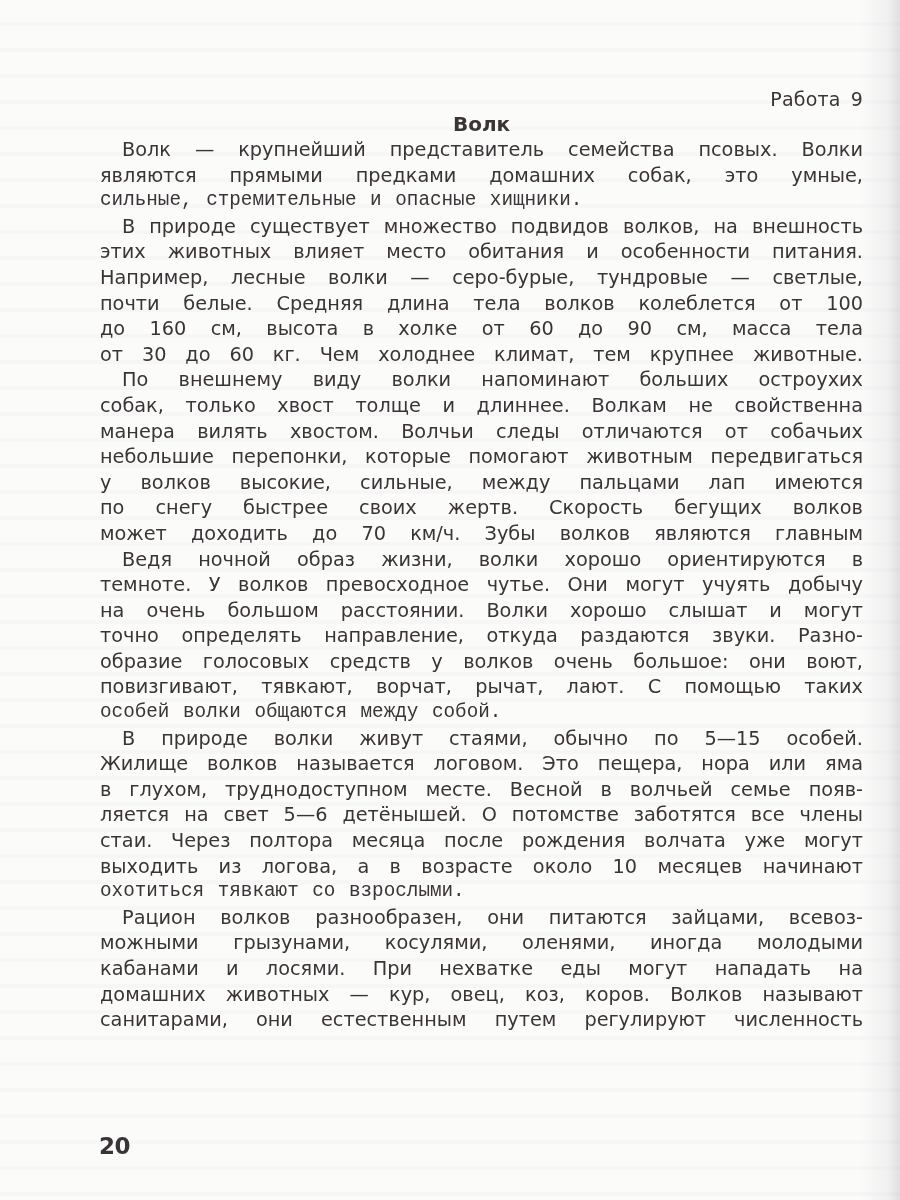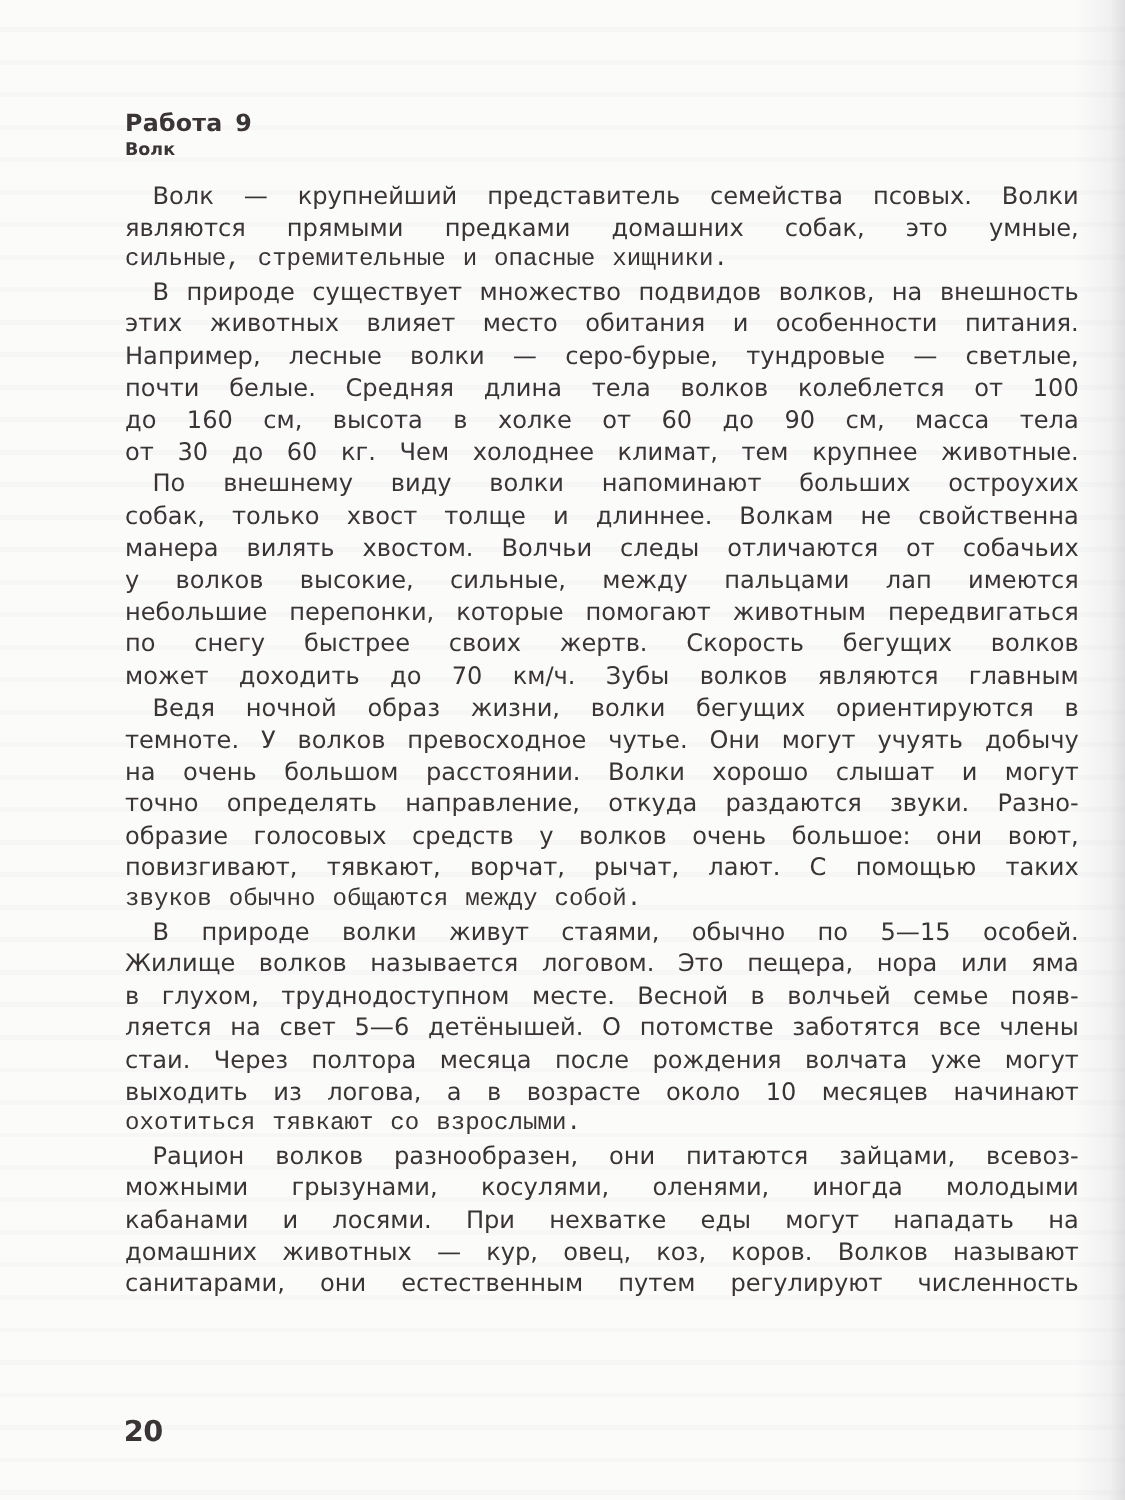--- a/index.html
+++ b/index.html
@@ -31,36 +31,36 @@
       background:
         repeating-linear-gradient(to bottom, rgba(0,0,0,0) 0px, rgba(0,0,0,0) 22px, rgba(120,120,140,0.035) 22px, rgba(120,120,140,0.035) 26px);
     }
     .content {
       position: absolute;
       left: 100px;
       top: 86px;
       width: 763px;
     }
     .title {
-      text-align: left;
-      font-weight: bold;
+      text-align: right;
+      font-weight: normal;
       font-size: 19px;
       line-height: 26px;
       margin: 0;
       letter-spacing: 0.2px;
     }
     .title .num {
       margin-left: 10px;
     }
     .subtitle {
-      text-align: left;
+      text-align: center;
       font-weight: bold;
-      font-size: 14px;
+      font-size: 20px;
       line-height 26px;
-      margin: 0 0 16px 0;
+      margin: 0 0 1px 0;
     }
     .para {
       margin: 0;
       font-size: 19.3px;
       line-height: 25.6px;
       text-align: justify;
       text-align-last: left;
       word-spacing: 2px;
     }
     .line {
@@ -109,34 +109,34 @@
     <span class="line">Например, лесные волки — серо-бурые, тундровые — светлые,</span>
     <span class="line">почти белые. Средняя длина тела волков колеблется от 100</span>
     <span class="line">до 160 см, высота в холке от 60 до 90 см, масса тела</span>
     <span class="line">от 30 до 60 кг. Чем холоднее климат, тем крупнее животные.</span>
   </div>
 
   <div class="para">
     <span class="line indent">По внешнему виду волки напоминают больших остроухих</span>
     <span class="line">собак, только хвост толще и длиннее. Волкам не свойственна</span>
     <span class="line">манера вилять хвостом. Волчьи следы отличаются от собачьих</span>
+    <span class="line">небольшие перепонки, которые помогают животным передвигаться</span>
     <span class="line">у волков высокие, сильные, между пальцами лап имеются</span>
-    <span class="line">небольшие перепонки, которые помогают животным передвигаться</span>
     <span class="line">по снегу быстрее своих жертв. Скорость бегущих волков</span>
     <span class="line">может доходить до 70 км/ч. Зубы волков являются главным</span>
   </div>
 
   <div class="para">
-    <span class="line indent">Ведя ночной образ жизни, волки бегущих ориентируются в</span>
+    <span class="line indent">Ведя ночной образ жизни, волки хорошо ориентируются в</span>
     <span class="line">темноте. У волков превосходное чутье. Они могут учуять добычу</span>
     <span class="line">на очень большом расстоянии. Волки хорошо слышат и могут</span>
     <span class="line">точно определять направление, откуда раздаются звуки. Разно-</span>
     <span class="line">образие голосовых средств у волков очень большое: они воют,</span>
     <span class="line">повизгивают, тявкают, ворчат, рычат, лают. С помощью таких</span>
-    <span class="line last">звуков обычно общаются между собой.</span>
+    <span class="line last">особей волки общаются между собой.</span>
   </div>
 
   <div class="para">
     <span class="line indent">В природе волки живут стаями, обычно по 5—15 особей.</span>
     <span class="line">Жилище волков называется логовом. Это пещера, нора или яма</span>
     <span class="line">в глухом, труднодоступном месте. Весной в волчьей семье появ-</span>
     <span class="line">ляется на свет 5—6 детёнышей. О потомстве заботятся все члены</span>
     <span class="line">стаи. Через полтора месяца после рождения волчата уже могут</span>
     <span class="line">выходить из логова, а в возрасте около 10 месяцев начинают</span>
     <span class="line last">охотиться тявкают со взрослыми.</span>

